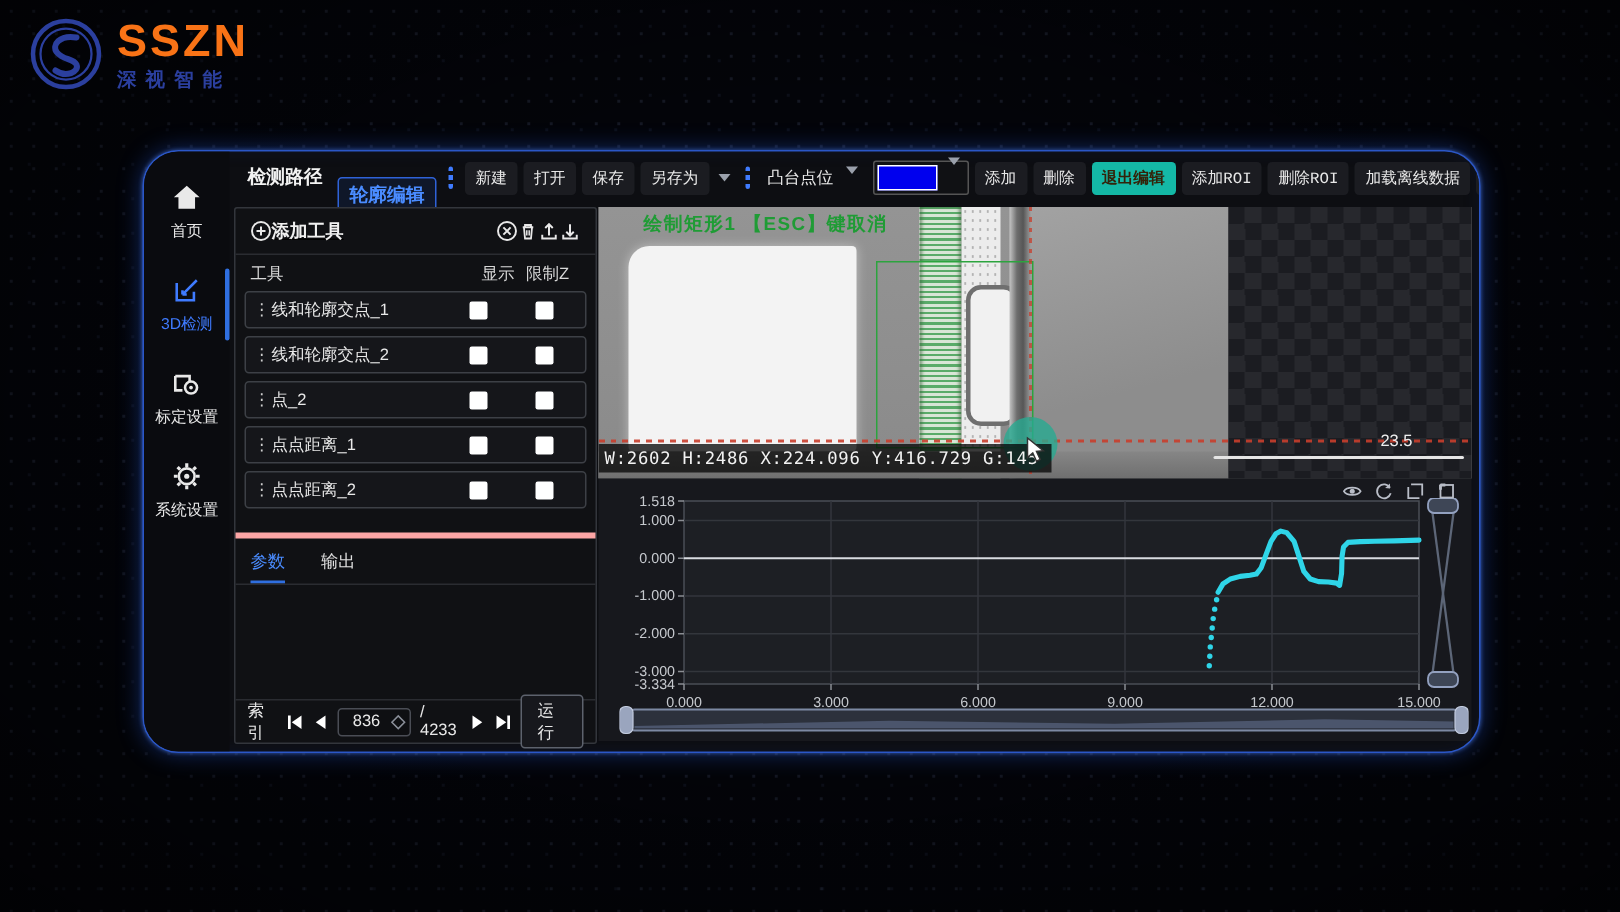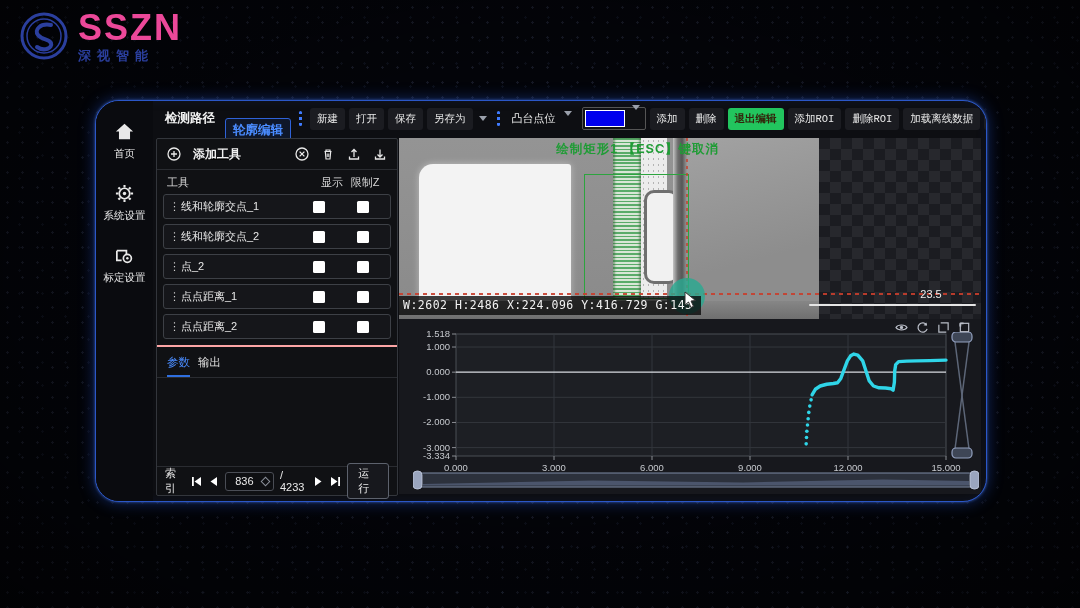--- a/index.html
+++ b/index.html
@@ -8,21 +8,21 @@
   .stage{position:absolute;inset:0;background:#030409;}
   .stage::before{content:"";position:absolute;inset:0;
      background-image:radial-gradient(rgba(130,150,200,.14) 1px,transparent 1.3px),
                       radial-gradient(rgba(90,110,170,.10) 1px,transparent 1.2px);
      background-size:15px 15px,23px 23px;background-position:0 0,8px 6px;}
   .stage::after{content:"";position:absolute;inset:0;
      background:radial-gradient(ellipse at 50% 45%,rgba(0,0,0,0) 40%,rgba(0,0,0,.55) 100%);}
   
   .logo{position:absolute;left:18px;top:10px;display:flex;align-items:center;gap:8px;z-index:5;}
   .logo-text{display:flex;flex-direction:column;line-height:1;}
-  .brand{color:#ec4899;font-size:36px;font-weight:bold;letter-spacing:2px;}
+  .brand{color:#f97316;font-size:30px;font-weight:bold;letter-spacing:2px;}
   .brand-sub{color:#2b3f9e;font-size:13px;letter-spacing:6px;margin-top:3px;font-weight:bold;}
   
   .window{position:absolute;left:95px;top:100px;width:890px;height:400px;z-index:4;
      background:#0d0e12;border-radius:24px;border:1px solid #2b57c8;
      box-shadow:0 0 16px rgba(40,90,220,.45),0 0 3px rgba(90,140,255,.6),inset 0 0 10px rgba(20,40,100,.25);
      overflow:hidden;}
   
   .sidebar{position:absolute;left:0;top:0;bottom:0;width:57px;background:#0a0b0f;
      display:flex;flex-direction:column;align-items:center;padding-top:16px;gap:14px;}
   .sb-item{width:100%;display:flex;flex-direction:column;align-items:center;gap:5px;
@@ -33,46 +33,46 @@
   
   .toolbar{position:absolute;left:57px;right:0;top:0;height:35px;display:flex;align-items:center;
      gap:4px;padding:0 6px;}
   .tab-plain{color:#f2f2f2;font-size:12.5px;font-weight:bold;padding:3px 6px;white-space:nowrap;}
   .tab-boxed{color:#4a8cff;font-size:12.5px;font-weight:bold;border:1px solid #2f62d8;border-radius:3px;
      padding:3px 7px;background:rgba(25,50,110,.25);white-space:nowrap;margin-top:24px;}
   .vdots{width:3px;height:15px;margin:0 4px;border-radius:2px;
      background:repeating-linear-gradient(180deg,#3f7bff 0 3px,transparent 3px 6px);flex:0 0 auto;}
   .tb-btn{background:#1b1c21;color:#e8e8e8;font-size:10.5px;border-radius:3px;padding:4px 7px;
      white-space:nowrap;cursor:pointer;flex:0 0 auto;font-family:Liberation Mono, monospace;}
-  .tb-btn.warn{background:#22c55e;color:#33230a;font-weight:bold;}
+  .tb-btn.warn{background:#14b8a6;color:#33230a;font-weight:bold;}
   .chev{width:0;height:0;border-left:4px solid transparent;border-right:4px solid transparent;
      border-top:5px solid #9aa0ab;margin:0 2px;flex:0 0 auto;}
   .dropdown{display:flex;align-items:flex-start;gap:6px;color:#e8e8e8;font-size:11px;padding:3px 4px;white-space:nowrap;cursor:pointer;font-family:Liberation Serif, serif;}
   .swatch{display:flex;align-items:center;border:1px solid #555;background:#101114;border-radius:2px;cursor:pointer;}
   .swatch-fill{width:38px;height:15px;border:1px solid #fff;margin:2px;}
   .swatch-dd{padding:0 3px;}
   
   .panel{position:absolute;left:60px;top:37px;width:240px;height:356px;background:#101114;
      border:1px solid #33363c;border-radius:2px;display:flex;flex-direction:column;}
-  .panel-head{height:30px;display:flex;align-items:center;padding:0 10px;gap:12px;border-bottom:1px solid #2a2c31;text-decoration:underline;}
+  .panel-head{height:30px;display:flex;align-items:center;padding:0 10px;gap:0;border-bottom:1px solid #2a2c31;text-decoration:underline;}
   .panel-head .title{color:#f0f0f0;font-size:12px;font-weight:bold;flex:1 0 auto;}
   .ph-icon{color:#dcdcdc;cursor:pointer;display:flex;}
   .ph-icon svg{width:14px;height:14px;}
   .cols{height:24px;display:flex;align-items:center;color:#d8d8d8;font-size:11px;padding:0 10px;}
   .cols .c-tool{flex:1;}
   .cols .c-show{width:44px;text-align:right;}
   .cols .c-z{width:44px;text-align:center;}
   .rows{padding:0 6px;display:flex;flex-direction:column;gap:5px;}
   .trow{height:23px;border:1px solid #3d4046;border-radius:3px;background:#15161a;display:flex;
      align-items:center;padding:0 5px;cursor:pointer;}
   .trow .grip{color:#cfcfcf;font-size:11px;width:12px;letter-spacing:0;}
   .trow .tname{flex:1;color:#e9e9e9;font-size:11px;}
   .cbwrap{width:44px;display:flex;justify-content:center;}
   .cb{width:12px;height:12px;background:#fff;border-radius:1.5px;cursor:pointer;}
-  .ptabs{display:flex;gap:8px;padding:8px 10px 0 10px;margin-top:6px;border-top:2px solid #fca5a5;}
+  .ptabs{display:flex;gap:24px;padding:8px 10px 0 10px;margin-top:16px;border-top:4px solid #fca5a5;}
   .ptab{font-size:11.5px;color:#e0e0e0;padding-bottom:5px;cursor:pointer;}
   .ptab.active{color:#4a8cff;border-bottom:2px solid #2f6fe0;}
   .param-area{flex:1;border-top:1px solid #2a2c31;}
   .idxbar{height:28px;border-top:1px solid #2a2c31;display:flex;align-items:center;gap:6px;padding:0 8px;}
   .idxbar .lbl{color:#e8e8e8;font-size:11px;}
   .nav{display:flex;color:#fff;cursor:pointer;}
   .nav svg{width:11px;height:11px;}
   .idx-input{width:44px;height:17px;border:1px solid #4a4d55;border-radius:3px;display:flex;align-items:center;
      padding:0 4px;gap:3px;background:#0e0f12;}
   .idx-input .val{color:#e9e9e9;font-size:11px;flex:1;text-align:center;}
@@ -90,21 +90,21 @@
      background-image:repeating-linear-gradient(180deg,rgba(30,145,55,.65) 0 1.5px,rgba(255,255,255,.28) 1.5px 3.5px);
      box-shadow:inset 2px 0 2px rgba(60,100,60,.5),inset -2px 0 2px rgba(60,100,60,.5);}
   .vp-colwhite{position:absolute;left:242px;top:0;width:26px;height:181px;background:#ececec;
      background-image:radial-gradient(rgba(110,110,110,.45) .6px,transparent .9px);background-size:5px 6px;}
   .vp-feature{position:absolute;left:245px;top:52px;width:29px;height:88px;border:3px solid #6f6f6f;
      border-radius:10px;background:#f1f1f1;}
   .vp-strip{position:absolute;left:274px;top:0;width:14px;height:181px;
      background:linear-gradient(90deg,#c4c4c4,#6e6e6e 35%,#565656 65%,#9a9a9a);}
   .vp-right{position:absolute;left:288px;top:0;width:132px;height:181px;
      background:linear-gradient(165deg,#a2a2a2,#8d8d8d 65%);}
-  .vp-hint{position:absolute;left:30px;top:3px;width:290px;text-align:right;color:#1f9c35;
+  .vp-hint{position:absolute;left:30px;top:3px;width:290px;text-align:left;color:#1f9c35;
      font-size:12.5px;font-weight:bold;letter-spacing:1px;z-index:6;}
   .vp-roi{position:absolute;left:185px;top:36px;width:103px;height:123px;border:1.5px solid #2ca43e;z-index:5;}
   .vp-redline-h{position:absolute;left:0;top:155px;width:582px;height:2px;z-index:6;
      background:repeating-linear-gradient(90deg,rgba(200,62,44,.9) 0 4px,transparent 4px 8px);}
   .vp-redline-v{position:absolute;left:287px;top:0;width:2px;height:181px;z-index:5;
      background:repeating-linear-gradient(180deg,rgba(200,62,44,.75) 0 3px,transparent 3px 7px);}
   .vp-cursor-circle{position:absolute;left:270px;top:140px;width:36px;height:36px;border-radius:50%;
      background:rgba(40,170,145,.8);z-index:7;}
   .vp-cursor{position:absolute;left:285px;top:153px;z-index:8;}
   .vp-status{position:absolute;left:0;top:158px;background:rgba(8,8,8,.78);color:#f2f2f2;z-index:7;
@@ -142,45 +142,52 @@
 
   <div class="window">
 
     <div class="sidebar">
       <div class="sb-item">
         <svg viewBox="0 0 22 22">
           <path d="M11 3 L20 11 H16.8 V19 H5.2 V11 H2 Z" fill="currentColor"></path>
         </svg>
         <span>首页</span>
       </div>
+      <div class="sb-item active">
+        <svg viewBox="0 0 22 22">
+          <path d="M4 6 V18 H16 V12" fill="none" stroke="currentColor" stroke-width="1.8"></path>
+          <path d="M8 14 L18 4 M8 14 L8 11 M8 14 L11 14" fill="none" stroke="currentColor" stroke-width="1.8"></path>
+        </svg>
+        <span>3D检测</span>
+      </div>
+      <div class="sb-item">
+        <svg viewBox="0 0 22 22">
+          <path d="M3 6 H13 V10" fill="none" stroke="currentColor" stroke-width="1.8"></path>
+          <path d="M3 6 V16 H8" fill="none" stroke="currentColor" stroke-width="1.8"></path>
+          <circle cx="14" cy="14" r="4.2" fill="none" stroke="currentColor" stroke-width="1.8"></circle>
+          <circle cx="14" cy="14" r="1.3" fill="currentColor"></circle>
+        </svg>
+        <span>标定设置</span>
+      </div>
       <div class="sb-item">
         <svg viewBox="0 0 22 22">
           <circle cx="11" cy="11" r="5.5" fill="none" stroke="currentColor" stroke-width="1.8"></circle>
           <circle cx="11" cy="11" r="1.8" fill="currentColor"></circle>
           <g stroke="currentColor" stroke-width="2.2">
             <line x1="11" y1="2" x2="11" y2="4.6"></line>
               <line x1="11" y1="17.4" x2="11" y2="20"></line>
             <line x1="2" y1="11" x2="4.6" y2="11"></line>
               <line x1="17.4" y1="11" x2="20" y2="11"></line>
             <line x1="4.6" y1="4.6" x2="6.4" y2="6.4"></line>
               <line x1="15.6" y1="15.6" x2="17.4" y2="17.4"></line>
             <line x1="4.6" y1="17.4" x2="6.4" y2="15.6"></line>
               <line x1="15.6" y1="6.4" x2="17.4" y2="4.6"></line>
           </g>
         </svg>
         <span>系统设置</span>
-      </div>
-      <div class="sb-item">
-        <svg viewBox="0 0 22 22">
-          <path d="M3 6 H13 V10" fill="none" stroke="currentColor" stroke-width="1.8"></path>
-          <path d="M3 6 V16 H8" fill="none" stroke="currentColor" stroke-width="1.8"></path>
-          <circle cx="14" cy="14" r="4.2" fill="none" stroke="currentColor" stroke-width="1.8"></circle>
-          <circle cx="14" cy="14" r="1.3" fill="currentColor"></circle>
-        </svg>
-        <span>标定设置</span>
       </div>
     </div>
 
     <div class="toolbar">
       <span class="tab-plain">检测路径</span>
       <span class="tab-boxed">轮廓编辑</span>
       <span class="vdots"></span>
       <span class="tb-btn">新建</span>
       <span class="tb-btn">打开</span>
       <span class="tb-btn">保存</span>

